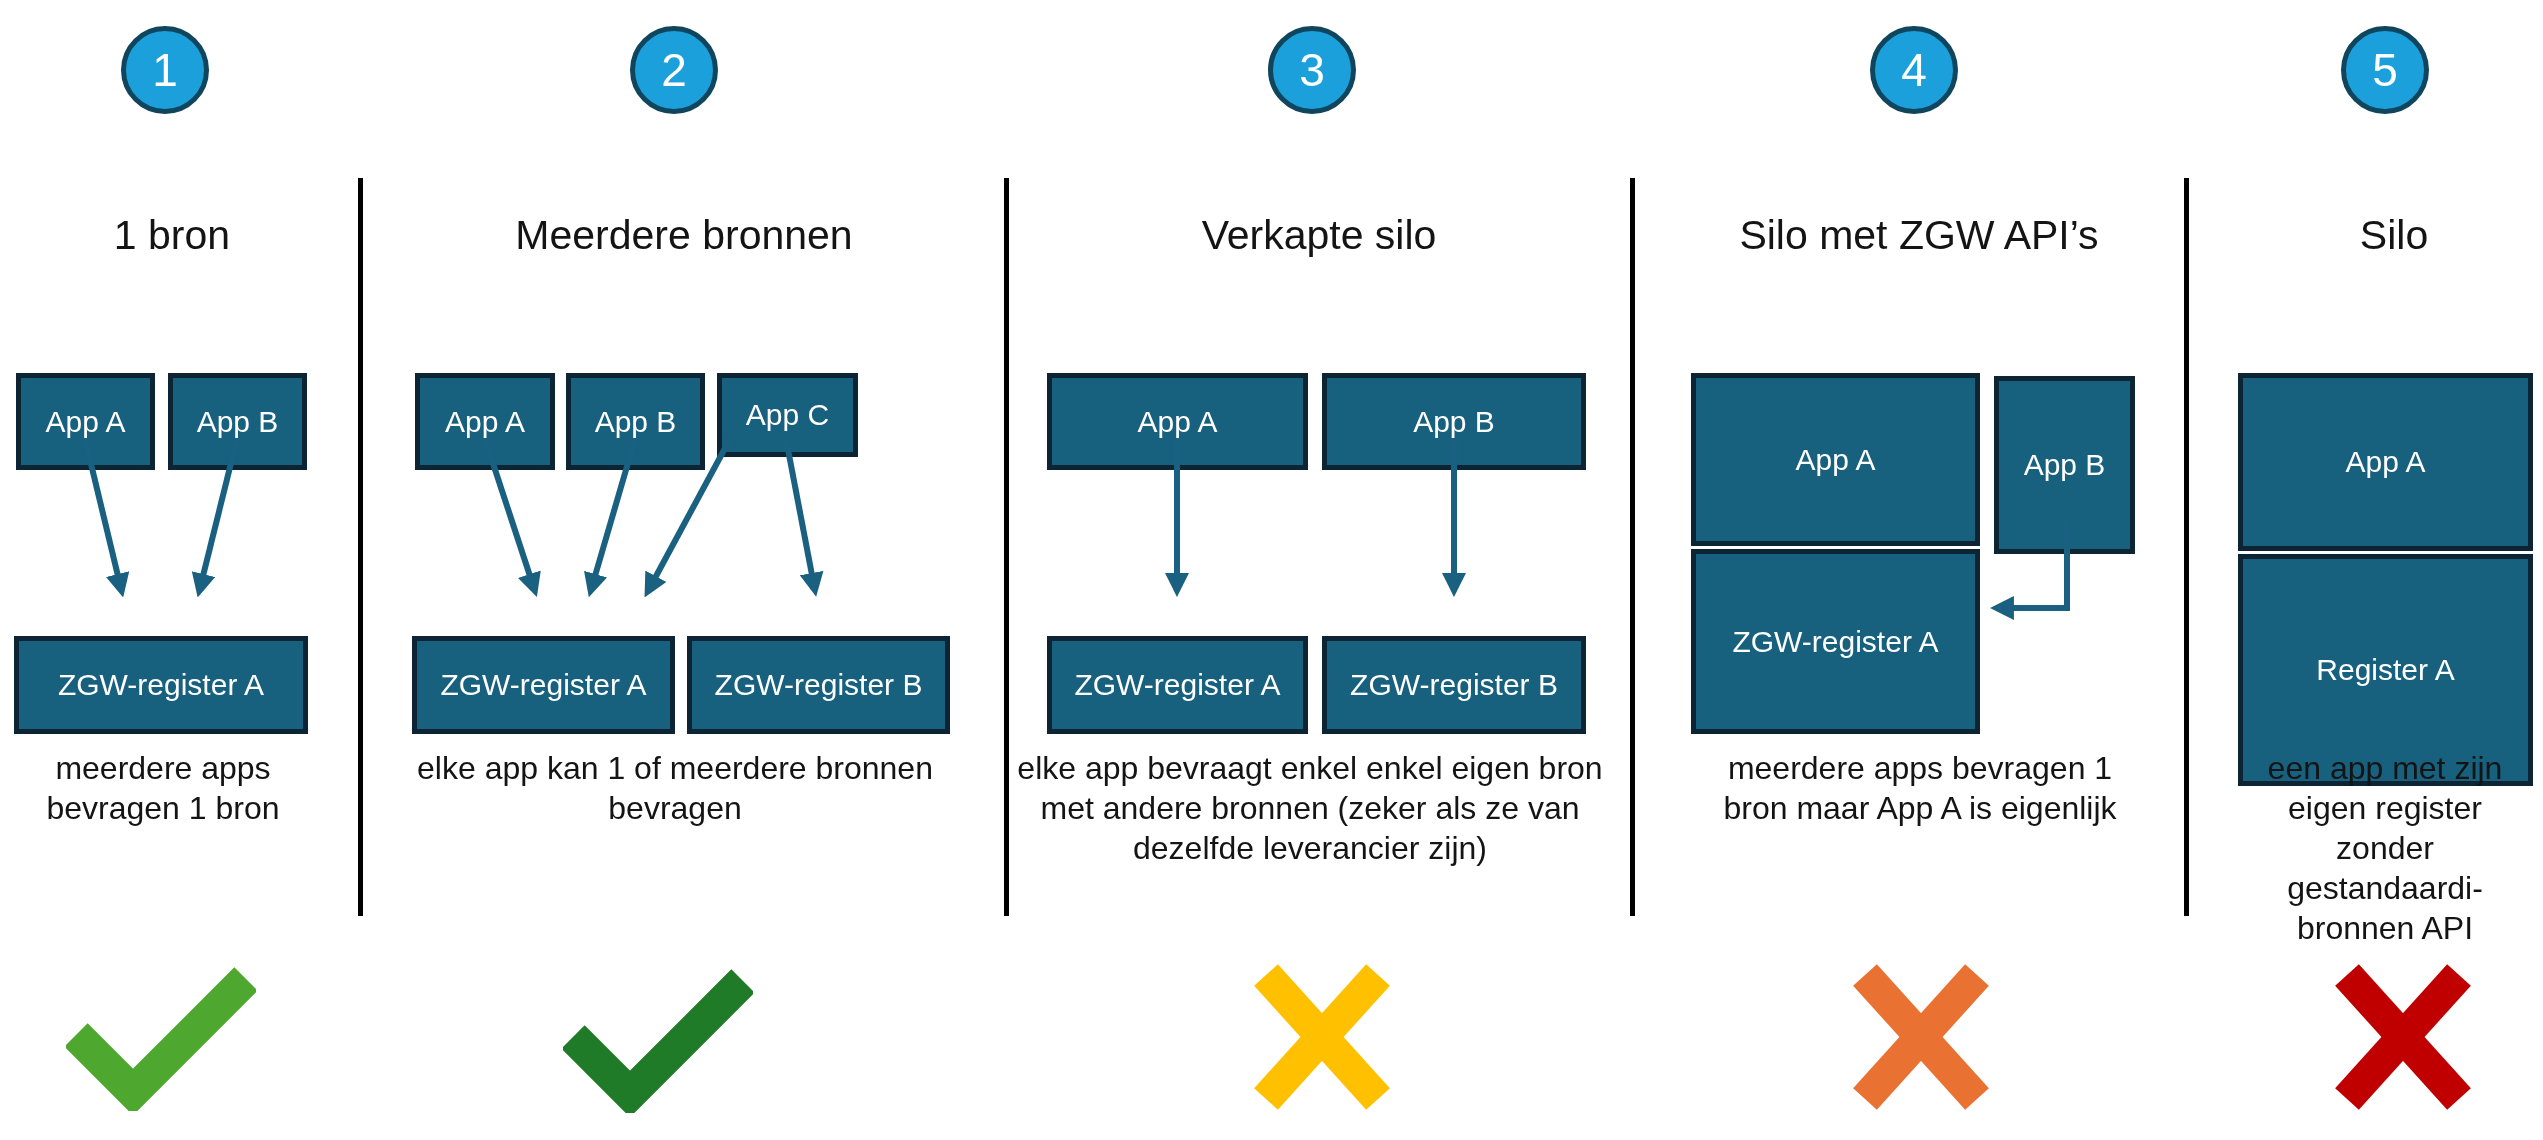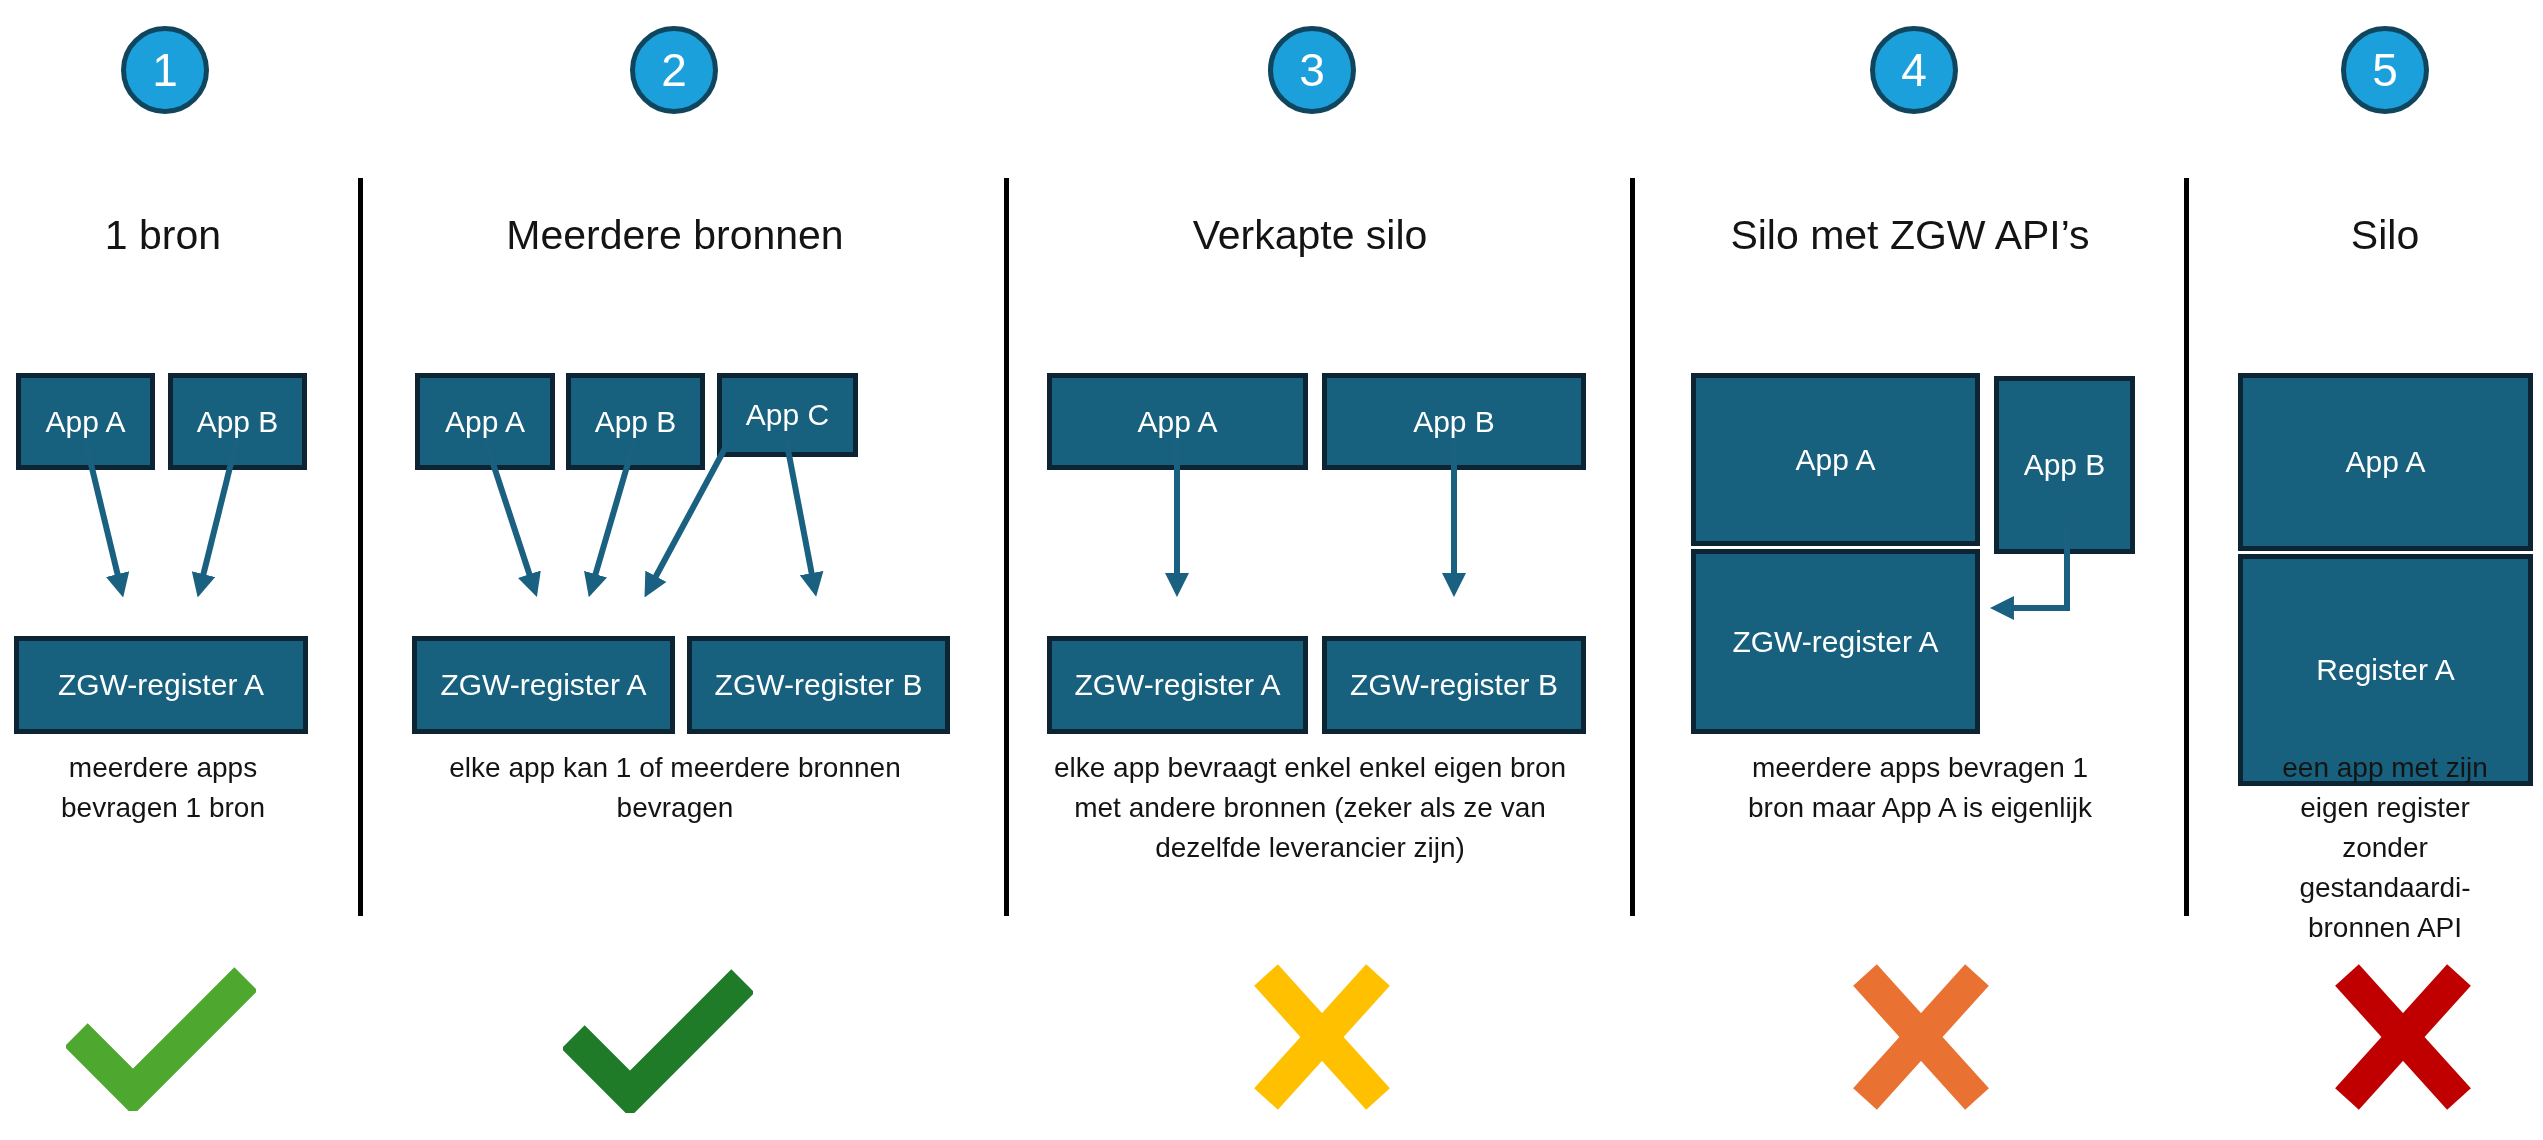--- a/index.html
+++ b/index.html
@@ -9,31 +9,31 @@
   }
   .divider{position:absolute;top:178px;height:738px;width:5px;background:#000;}
   .badge{
     position:absolute;top:26px;width:88px;height:88px;border-radius:50%;
     background:#1CA0DC;border:5px solid #10455E;box-sizing:border-box;
     color:#fff;font-size:46px;display:flex;align-items:center;justify-content:center;
     transform:translateX(-50%);
   }
   .title{
     position:absolute;top:212px;transform:translateX(-50%);
-    font-size:41px;color:#141414;white-space:nowrap;
+    font-size:41px;color:#141414;white-space:nowrap;margin-left:9px;
   }
   .box{
     position:absolute;background:#17607E;border:5px solid #0C2433;box-sizing:border-box;
     color:#fff;font-size:30px;display:flex;align-items:center;justify-content:center;
     text-align:center;
     margin-top:36px;
   }
   .desc{
     position:absolute;top:748px;transform:translateX(-50%);
-    font-size:28px;line-height:40px;color:#141414;text-align:center;
+    font-size:32px;line-height:40px;color:#141414;text-align:center;
   }
   .desc div{white-space:nowrap;}
   .arrow-layer{position:absolute;left:0;top:0;pointer-events:none;}
   .mark{position:absolute;}
 </style>
 </head>
 <body>
 
 <div class="canvas">
 

